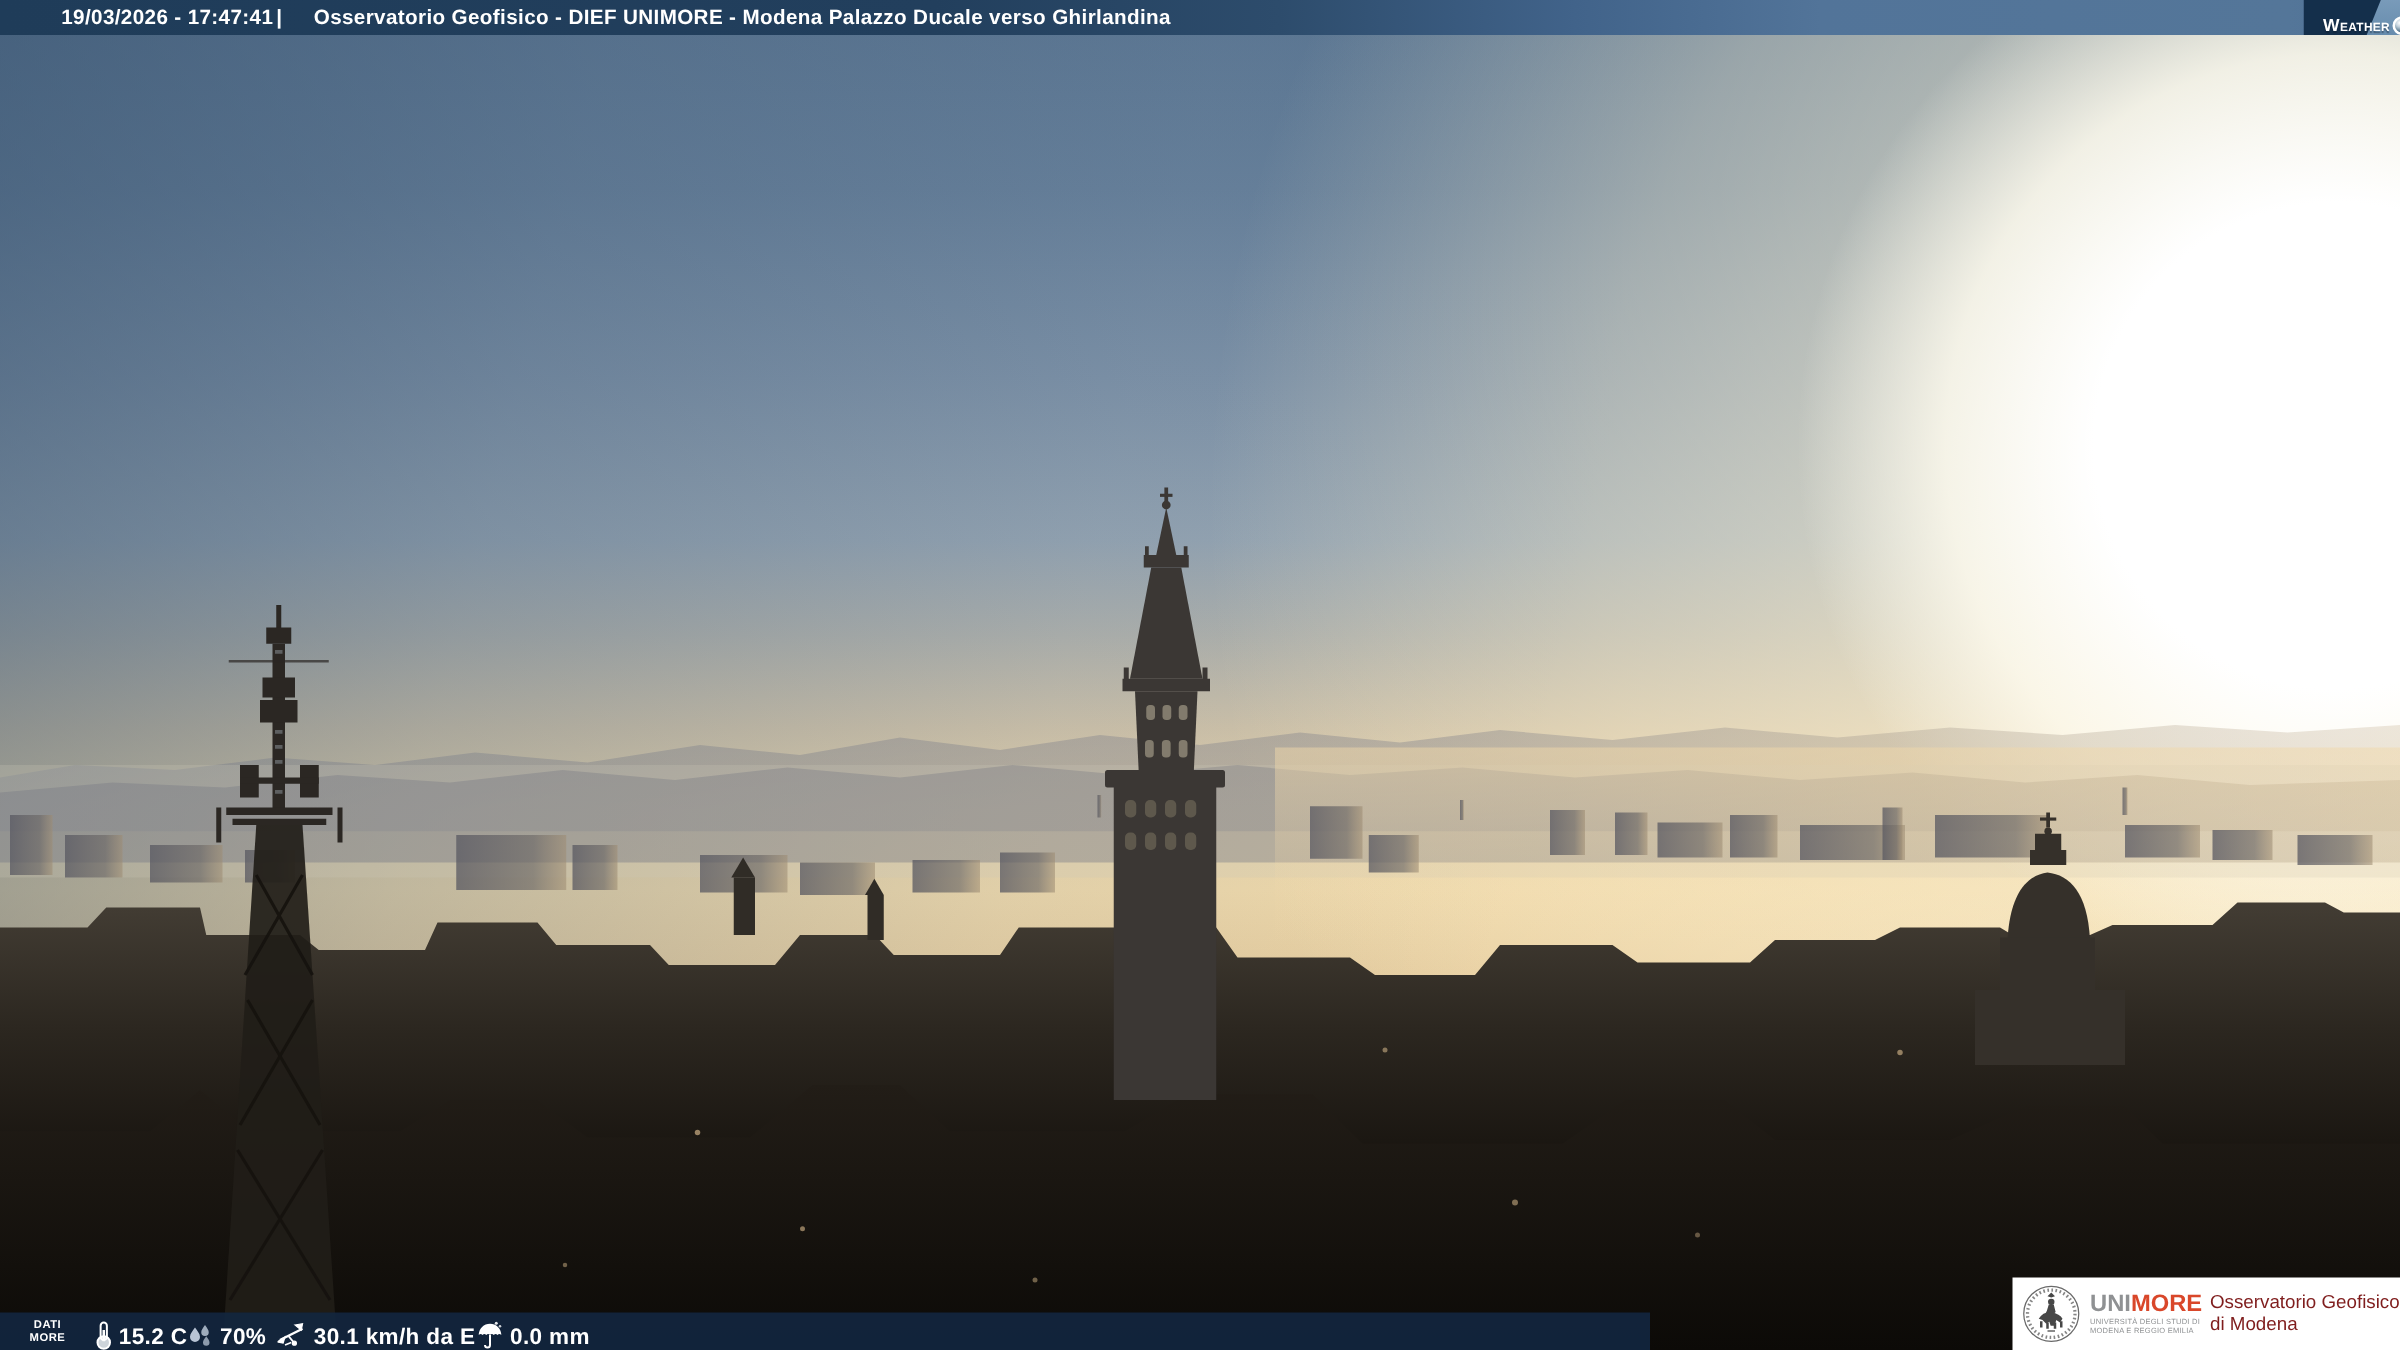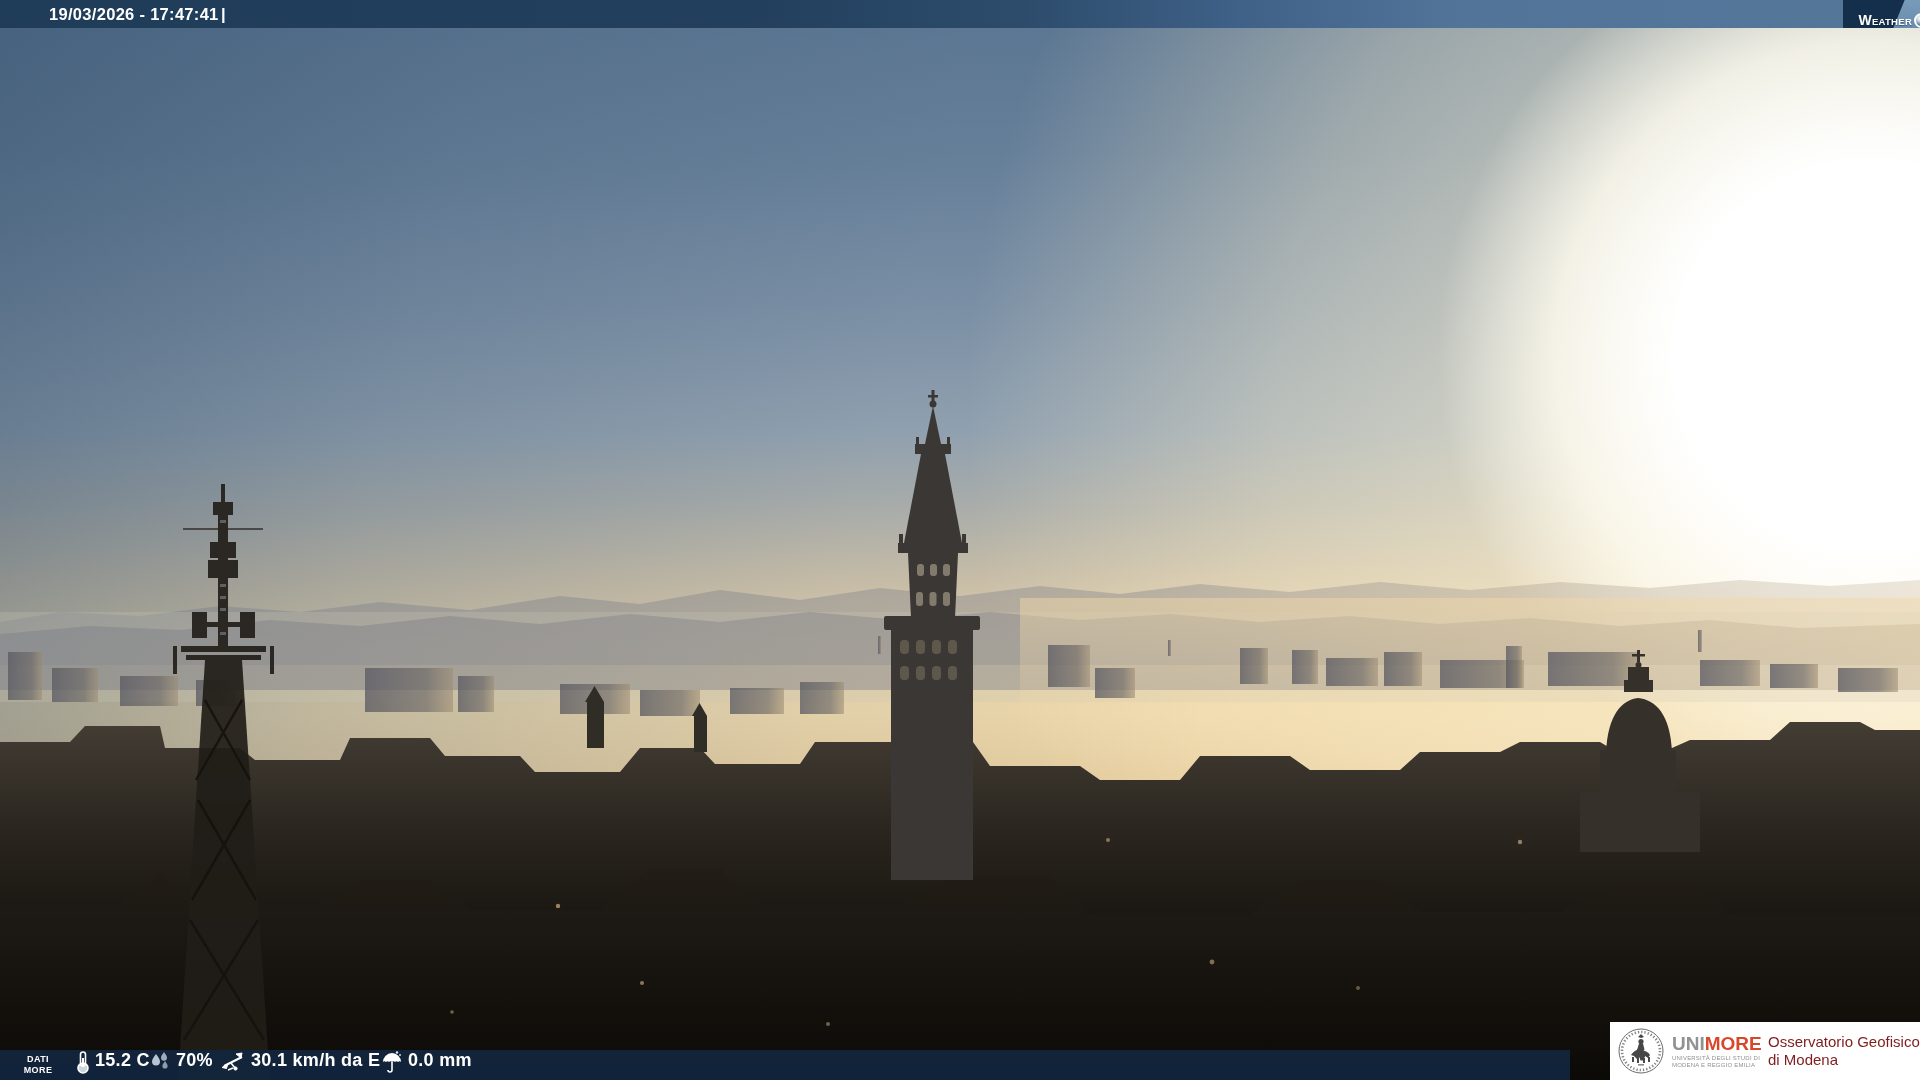--- a/index.html
+++ b/index.html
@@ -27,25 +27,25 @@
     transform:skewX(-22deg);background:linear-gradient(#7e9fbd,#6288aa);}
   .wcam .row{position:absolute;inset:0;display:flex;align-items:flex-end;justify-content:flex-end;
     padding-right:4px;gap:2px;color:#fff;text-shadow:0 1px 1px rgba(10,25,40,.45);}
   .wcam .w1{display:inline-block;font-weight:bold;font-size:9.5px;letter-spacing:.3px;text-transform:uppercase;}
   .wcam .w1::first-letter{font-size:14px;}
   .wcam .w2{display:inline-block;font-weight:bold;font-size:12.5px;letter-spacing:.4px;text-transform:uppercase;}
   .wcam .w2::first-letter{font-size:17px;}
   .globe{width:15px;height:15px;border-radius:50%;border:2px solid #fff;box-sizing:border-box;
     background:radial-gradient(circle at 35% 30%, #ffffff, #c3d2dd 30%, #57788f 65%, #3f5d75);}
 
-  .meteobar{position:absolute;left:0;bottom:0;width:1570px;height:30px;z-index:6;
+  .meteobar{position:absolute;left:0;bottom:0;width:1320px;height:30px;z-index:6;
     background:rgba(18,38,62,.93);color:#fff;}
   .dati{position:absolute;left:14px;top:4px;width:48px;text-align:center;
     font-size:9px;font-weight:bold;line-height:11px;letter-spacing:.4px;}
-  .m-item{position:absolute;top:0;height:30px;display:flex;align-items:flex-start;gap:5px;
+  .m-item{position:absolute;top:0;height:30px;display:flex;align-items:flex-end;gap:5px;
     font-size:18px;font-weight:bold;letter-spacing:.3px;white-space:nowrap;}
   .mi-temp{left:76px}.mi-hum{left:149px}.mi-wind{left:222px}.mi-rain{left:381px}
   .m-item svg{display:block}
 
   
   .brandbox{position:absolute;left:1610px;top:1022px;width:310px;height:58px;background:#ffffff;
     z-index:7;display:flex;align-items:center;padding-left:8px;box-sizing:border-box;}
   .uni-block{margin-left:8px;width:86px;}
   .unimore{font-size:19px;font-weight:bold;line-height:19px;letter-spacing:0;}
   .unimore .uni{color:#8f9193}.unimore .more{color:#d9472a}
@@ -221,20 +221,21 @@
       <circle cx="1358" cy="988" r="2" opacity=".35"></circle>
         <circle cx="452" cy="1012" r="1.8" opacity=".4"></circle>
       <circle cx="1520" cy="842" r="2.2" opacity=".5"></circle>
         <circle cx="1108" cy="840" r="2" opacity=".45"></circle>
     </g>
   </svg>
 
   <header class="topbar">
     <span class="ts">19/03/2026 - 17:47:41</span>
     <span class="sep">|</span>
+    <span class="title">Osservatorio Geofisico - DIEF UNIMORE - Modena Palazzo Ducale verso Ghirlandina</span>
     <div class="wcam">
       <div class="band"></div>
       <div class="row">
         <span class="w1">Weather</span>
         <span class="globe"></span>
         <span class="w2">Cam</span>
       </div>
     </div>
   </header>
 

